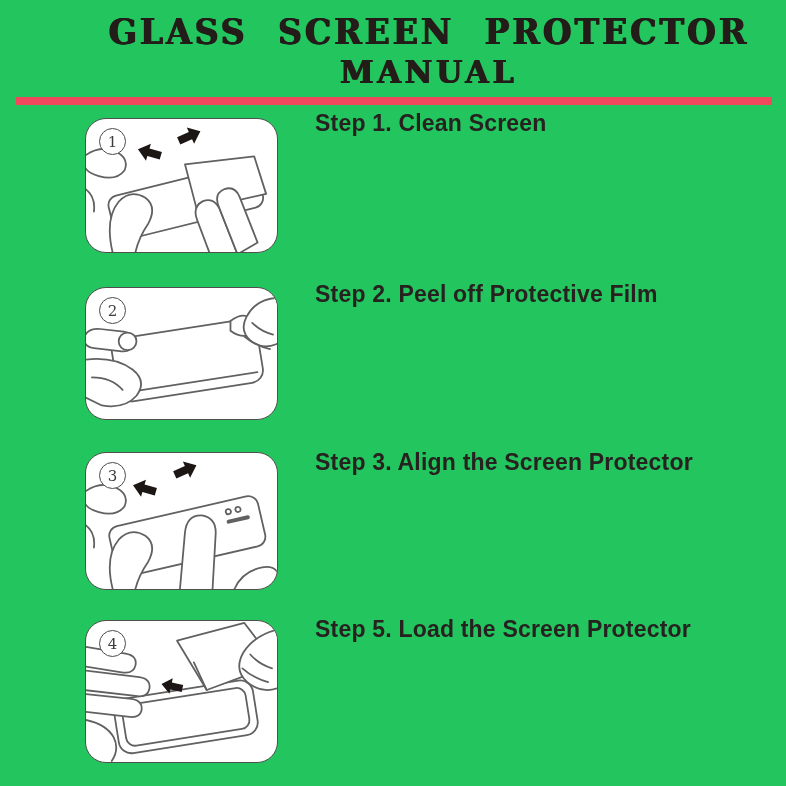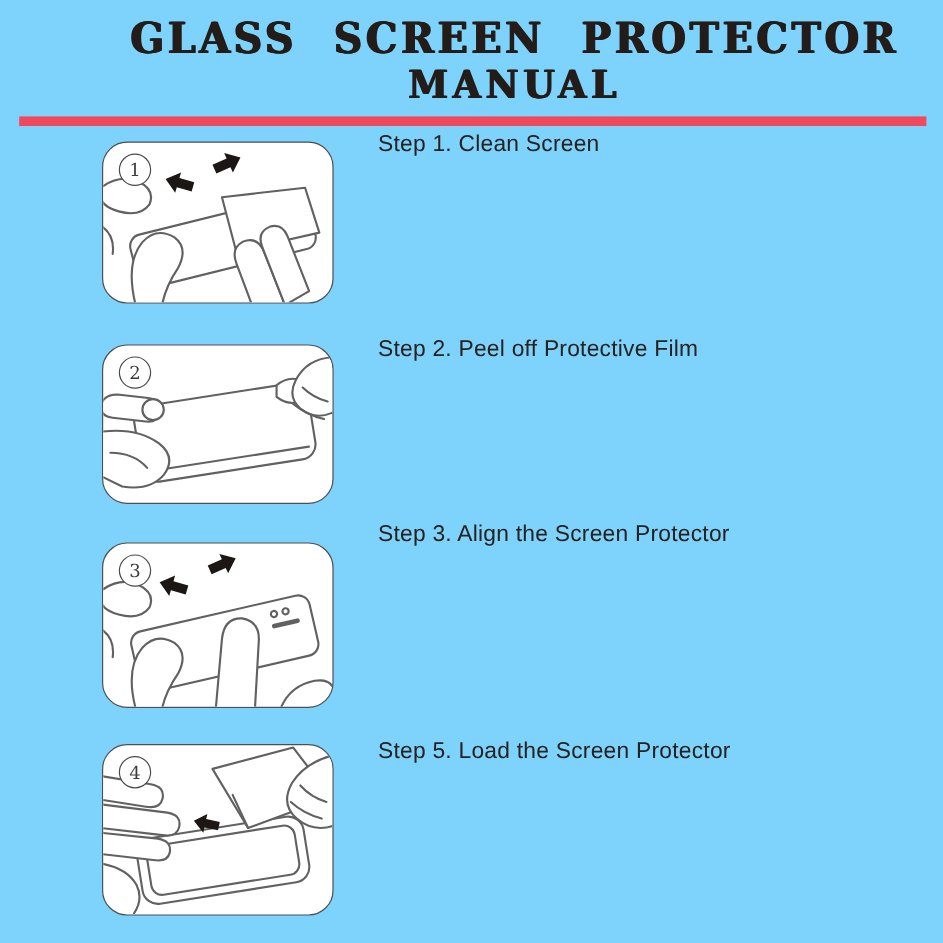--- a/index.html
+++ b/index.html
@@ -1,30 +1,30 @@
 <!DOCTYPE html>
 <html><head>
 <meta charset="utf-8">
 <style>
   html,body{margin:0;padding:0;background:#fff;}
   .page{
-    position:relative;width:786px;height:786px;background:#7dd3fc;overflow:hidden;
+    position:relative;width:786px;height:786px;background:#22c55e;overflow:hidden;
     font-family:"Liberation Sans",sans-serif;
   }
   .title-line{
     position:absolute;left:0;width:100%;box-sizing:border-box;padding-left:72px;
     text-align:center;color:#241c19;font-family:"DejaVu Serif","Liberation Serif",serif;
     font-weight:bold;white-space:nowrap;
     text-shadow:0.7px 0 currentColor,-0.7px 0 currentColor;
   }
   .title-line.l1{top:12px;font-size:33px;letter-spacing:3px;word-spacing:16px;transform:scaleY(1.08);}
   .title-line.l2{top:54px;font-size:30px;letter-spacing:4px;transform:scaleY(1.08);}
   .divider{position:absolute;top:97px;left:16px;width:756px;height:8px;background:#f2485e;}
   .step-label{
-    position:absolute;left:315px;font-size:19px;font-weight:normal;color:#272120;
+    position:absolute;left:315px;font-size:23px;font-weight:bold;color:#272120;
     letter-spacing:0.2px;white-space:nowrap;
   }
   .panel{
     position:absolute;left:85px;width:193px;border:1.7px solid #4f4f4f;border-radius:21px;
     box-sizing:border-box;overflow:hidden;background:#fff;
   }
   .panel svg{position:absolute;left:0;top:0;width:100%;height:100%;}
   .badge{
     position:absolute;left:13px;top:9px;width:27px;height:27px;border:1.6px solid #4a4a4a;
     border-radius:50%;box-sizing:border-box;display:flex;align-items:center;justify-content:center;
@@ -93,21 +93,21 @@
       <path class="line" d="M168,36 Q177,45 189,48"></path>
       <path class="line" d="M160,50 Q172,60 186,63"></path>
 
       <path class="fillw" d="M-2,52 Q0,42 12,42 L38,45 Q50,47 48,57 Q46,67 34,65 L8,62 Q-2,61 -2,52 Z"></path>
       <circle class="fillw" cx="42" cy="55" r="9"></circle>
       <path class="fillw" d="M-2,74 Q28,70 47,84 Q62,96 51,111 Q39,125 16,121 L-2,112 Z"></path>
       <path class="line" d="M6,92 Q26,92 37,105"></path>
     </svg>
   </div>
 
-  <div class="step-label" style="top:435px">Step 3. Align the Screen Protector</div>
+  <div class="step-label" style="top:449px">Step 3. Align the Screen Protector</div>
   <div class="panel" style="top:452px;height:138px">
     <div class="badge">
         <span>3</span>
       </div>
     <svg viewBox="0 0 193 138" preserveAspectRatio="none">
 
       <g transform="rotate(-13 96 88)">
         <rect class="fillw" x="26" y="60" width="154" height="52" rx="10"></rect>
         <circle class="fillw" cx="50" cy="86" r="7"></circle>
         <circle class="fillw" cx="149" cy="71" r="2.6"></circle>

